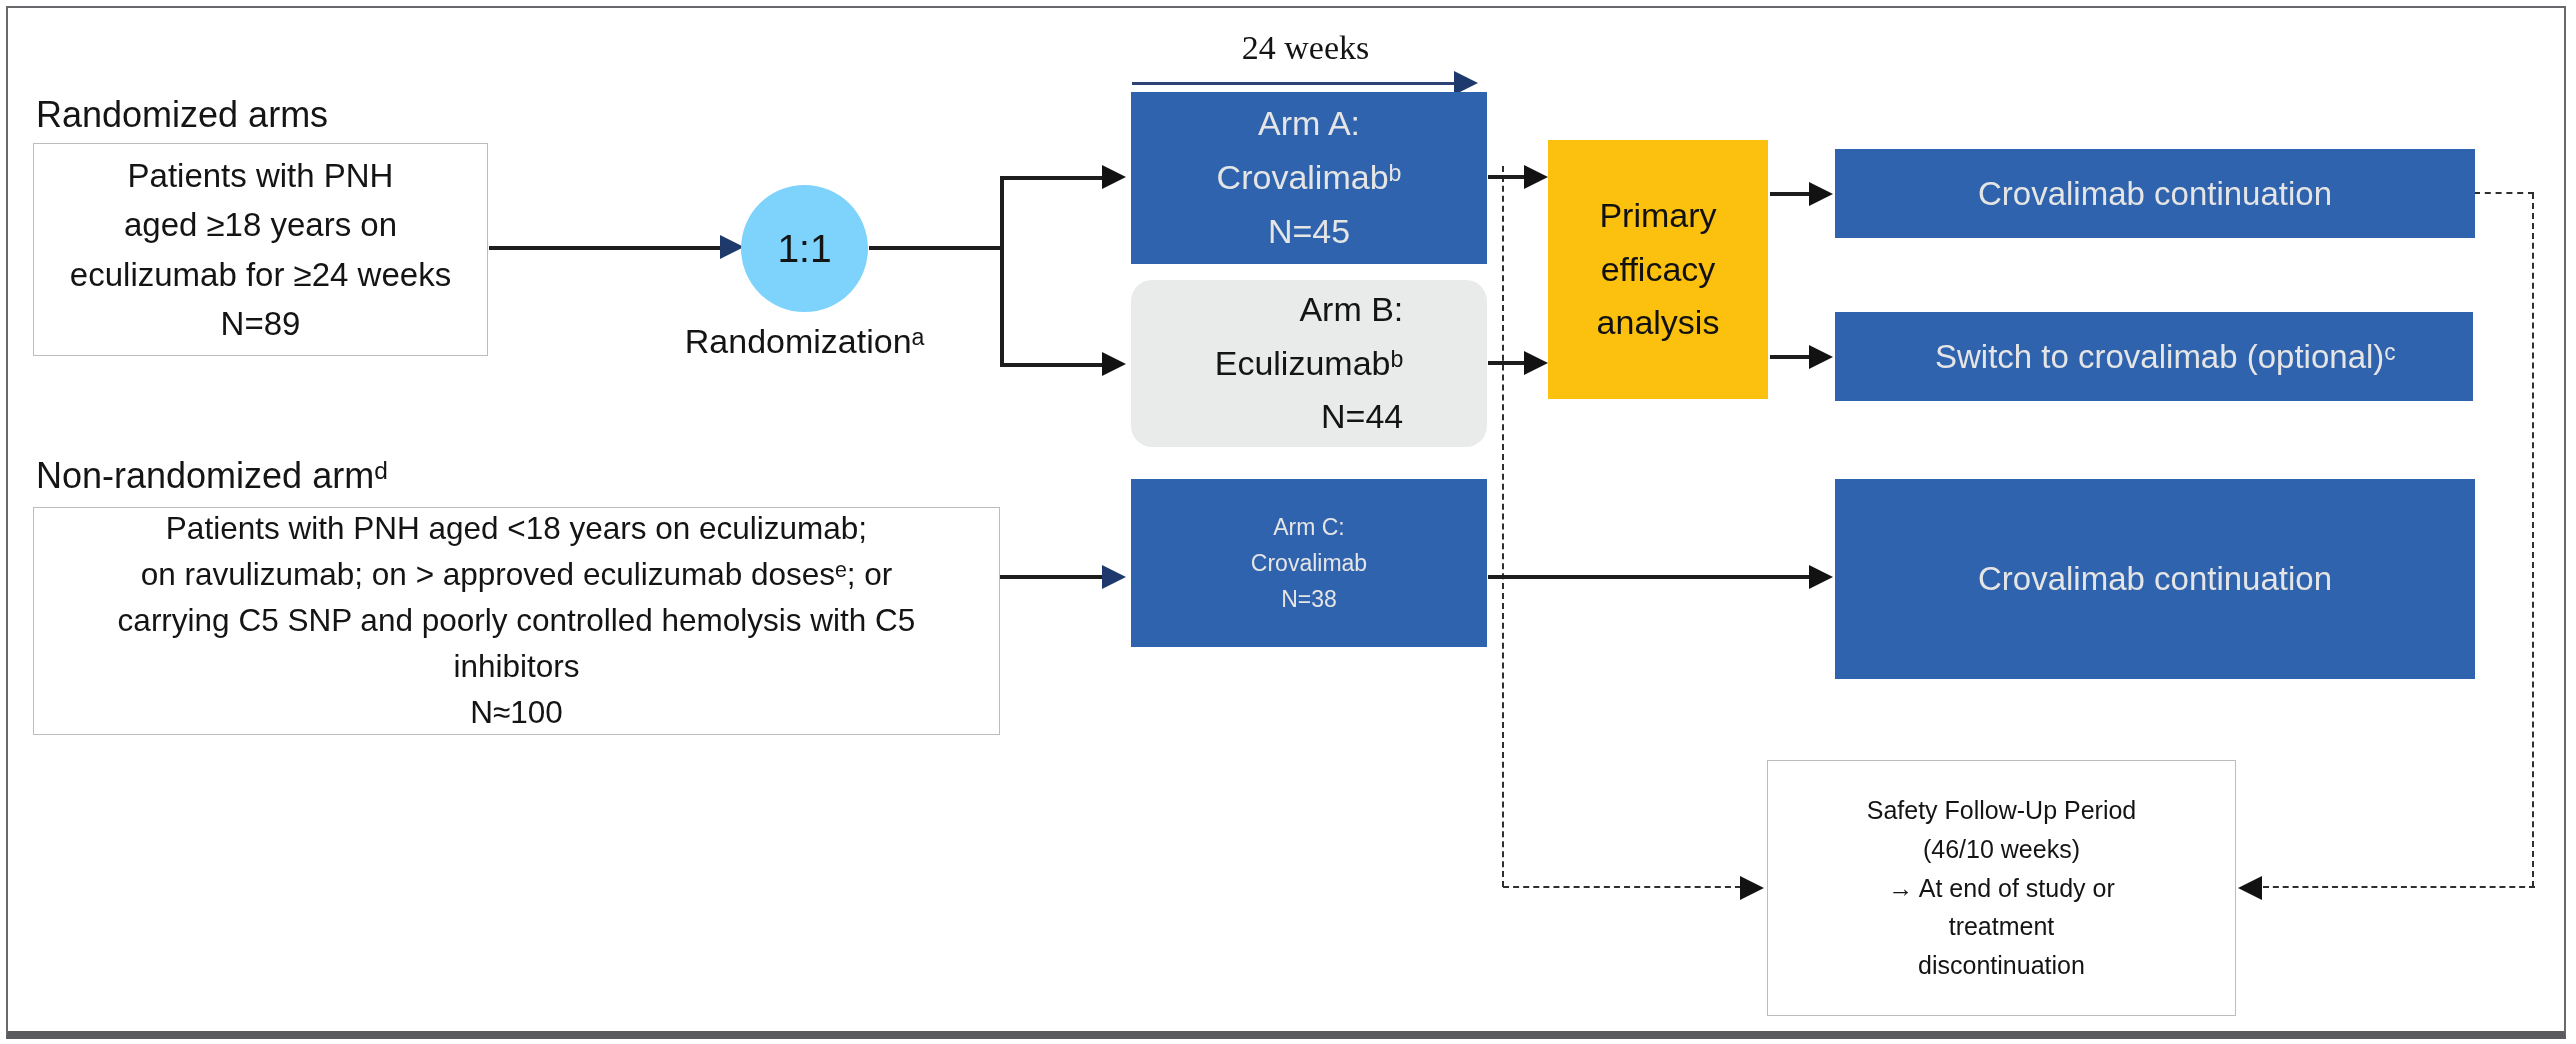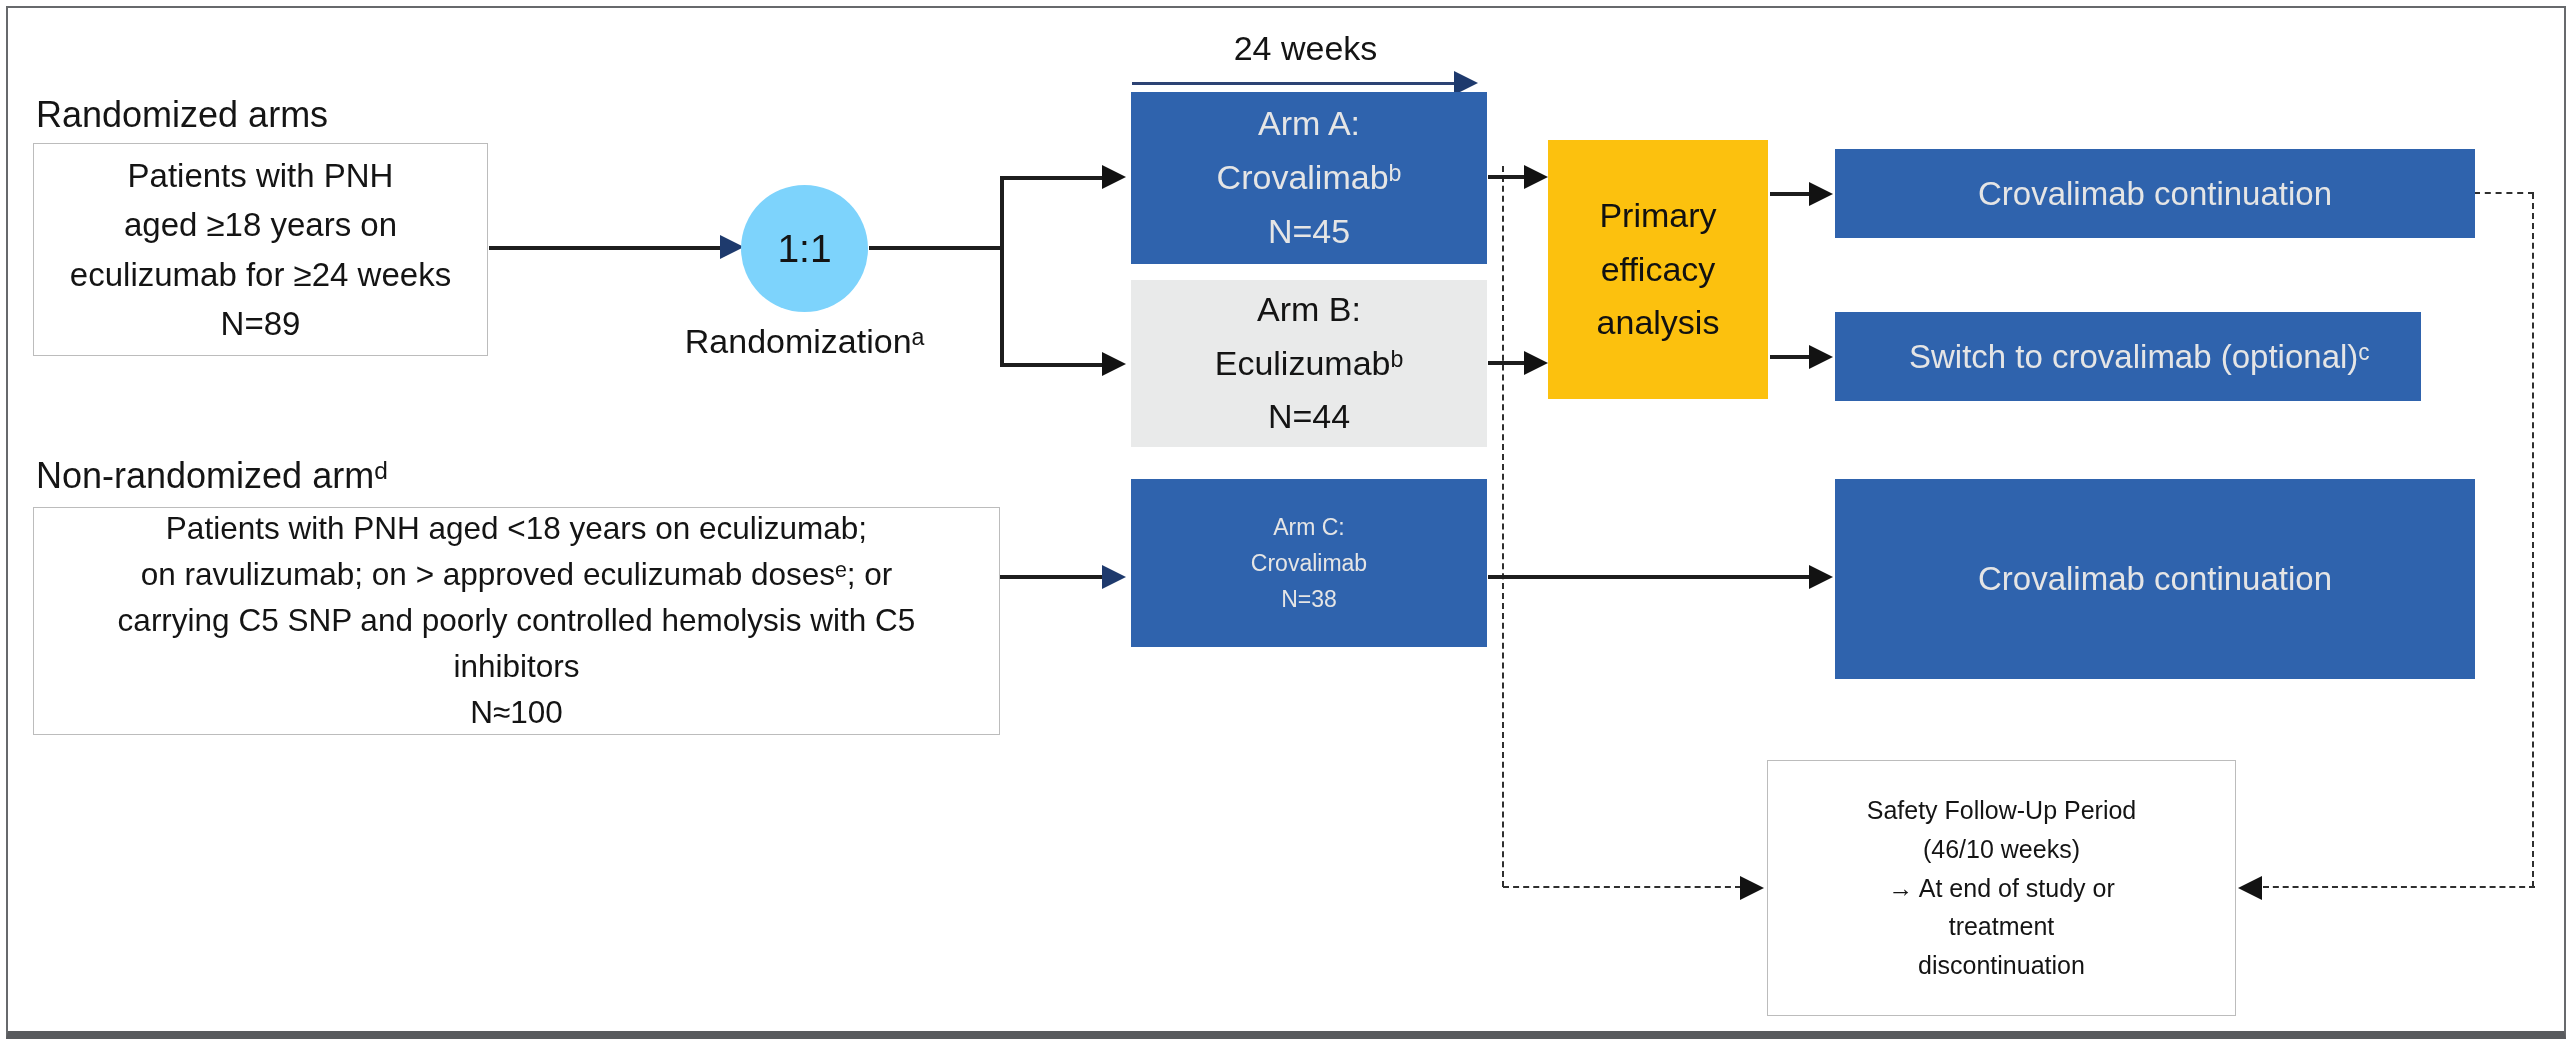--- a/index.html
+++ b/index.html
@@ -21,21 +21,21 @@
     text-align:center;white-space:pre-line;
   }
   .blue-box{
     background:#2f63ad;color:#e5e5e5;
     display:flex;align-items:center;justify-content:center;
     text-align:center;white-space:pre-line;
   }
   .gray-box{
     background:#e9eaea;color:#141414;
     display:flex;align-items:center;justify-content:center;
-    text-align:center;white-space:pre-line;
+    text-align:right;white-space:pre-line;border-radius:21px;
   }
   .yellow-box{
     background:#fcc10e;color:#111111;
     display:flex;align-items:center;justify-content:center;
     text-align:center;white-space:pre-line;
   }
   .circle{
     background:#7dd3fc;border-radius:50%;
     display:flex;align-items:center;justify-content:center;
   }
@@ -71,21 +71,21 @@
 
 <div class="abs hline" style="left:869px;top:246px;width:133px;"></div>
 <div class="abs vline" style="left:1000px;top:176px;height:190px;"></div>
 
 <div class="abs hline" style="left:1000px;top:176px;width:102px;"></div>
 <div class="abs ah" style="left:1102px;top:165px;"></div>
 
 <div class="abs hline" style="left:1000px;top:363px;width:102px;"></div>
 <div class="abs ah" style="left:1102px;top:352px;"></div>
 
-<div class="abs center-text" style="left:1159px;top:29px;width:293px;font-size:34px;">24 weeks</div>
+<div class="abs center-text" style="left:1159px;top:29px;width:293px;font-size:34px;font-family:Liberation Serif, serif;">24 weeks</div>
 <div class="abs hline navy-line" style="left:1132px;top:82px;width:323px;height:2.9px;"></div>
 <div class="abs ah ah-navy" style="left:1454px;top:71px;"></div>
 
 <div class="abs blue-box" style="left:1131px;top:92px;width:356px;height:172px;font-size:34px;line-height:1.58;">Arm A:
 Crovalimabᵇ
 N=45</div>
 
 <div class="abs gray-box" style="left:1131px;top:280px;width:356px;height:167px;font-size:34px;line-height:1.58;">Arm B:
 Eculizumabᵇ
 N=44</div>
@@ -128,21 +128,21 @@
 <div class="abs ah" style="left:1809px;top:182px;"></div>
 
 <div class="abs hline" style="left:1770px;top:355px;width:40px;"></div>
 <div class="abs ah" style="left:1809px;top:345px;"></div>
 
 <div class="abs hline" style="left:1488px;top:575px;width:321px;"></div>
 <div class="abs ah" style="left:1809px;top:565px;"></div>
 
 <div class="abs blue-box" style="left:1835px;top:149px;width:640px;height:89px;font-size:33px;">Crovalimab continuation</div>
 
-<div class="abs blue-box" style="left:1835px;top:312px;width:586px;height:89px;font-size:33px;padding-left:23px;">Switch to crovalimab (optional)ᶜ</div>
+<div class="abs blue-box" style="left:1835px;top:312px;width:638px;height:89px;font-size:33px;padding-left:23px;">Switch to crovalimab (optional)ᶜ</div>
 
 <div class="abs blue-box" style="left:1835px;top:479px;width:640px;height:200px;font-size:33px;">Crovalimab continuation</div>
 
 <div class="abs white-box" style="left:1767px;top:760px;width:469px;height:256px;font-size:25px;line-height:1.55;">Safety Follow-Up Period
 (46/10 weeks)
 → At end of study or
 treatment
 discontinuation</div>
 
 

